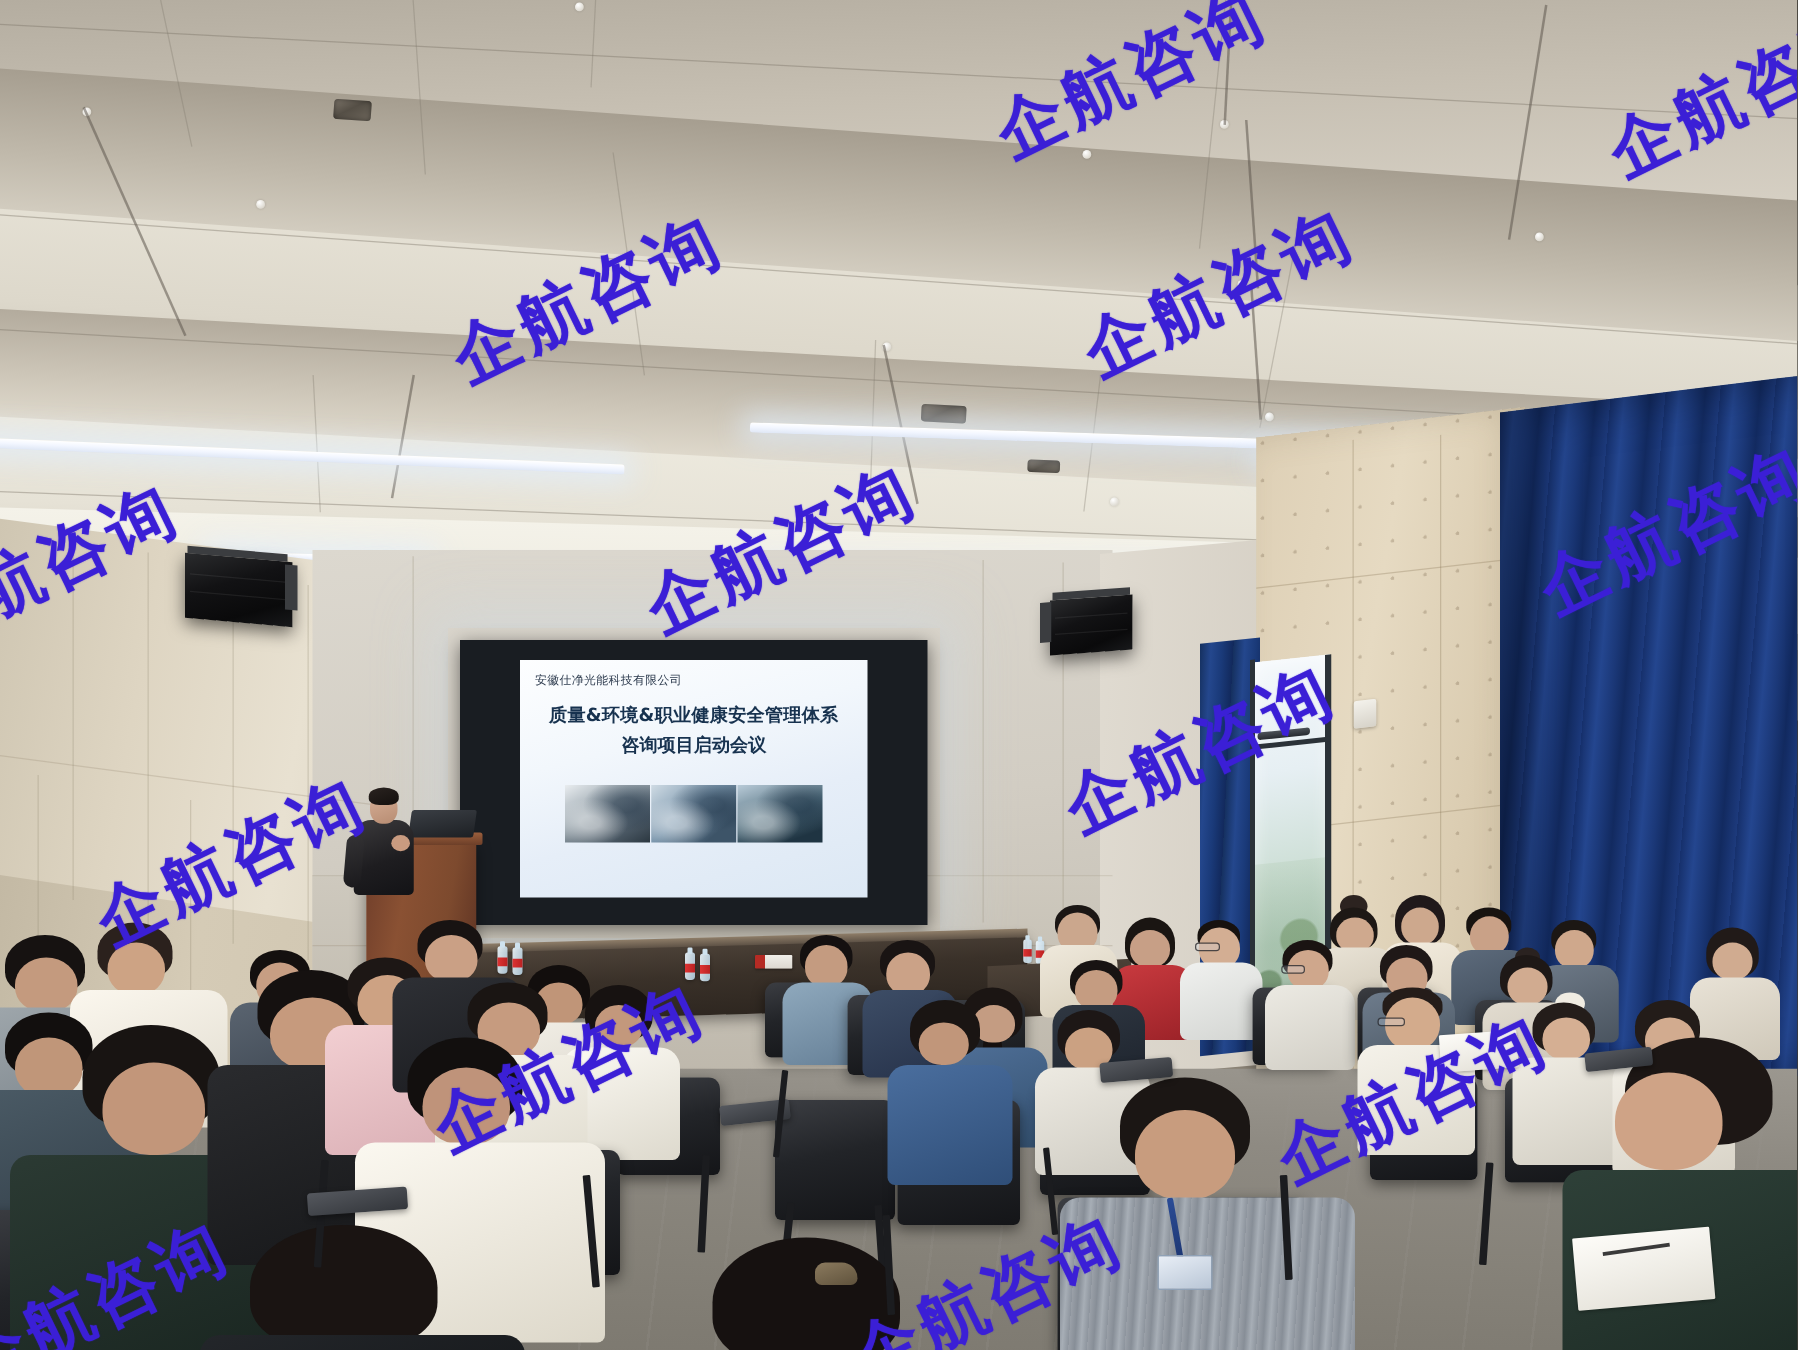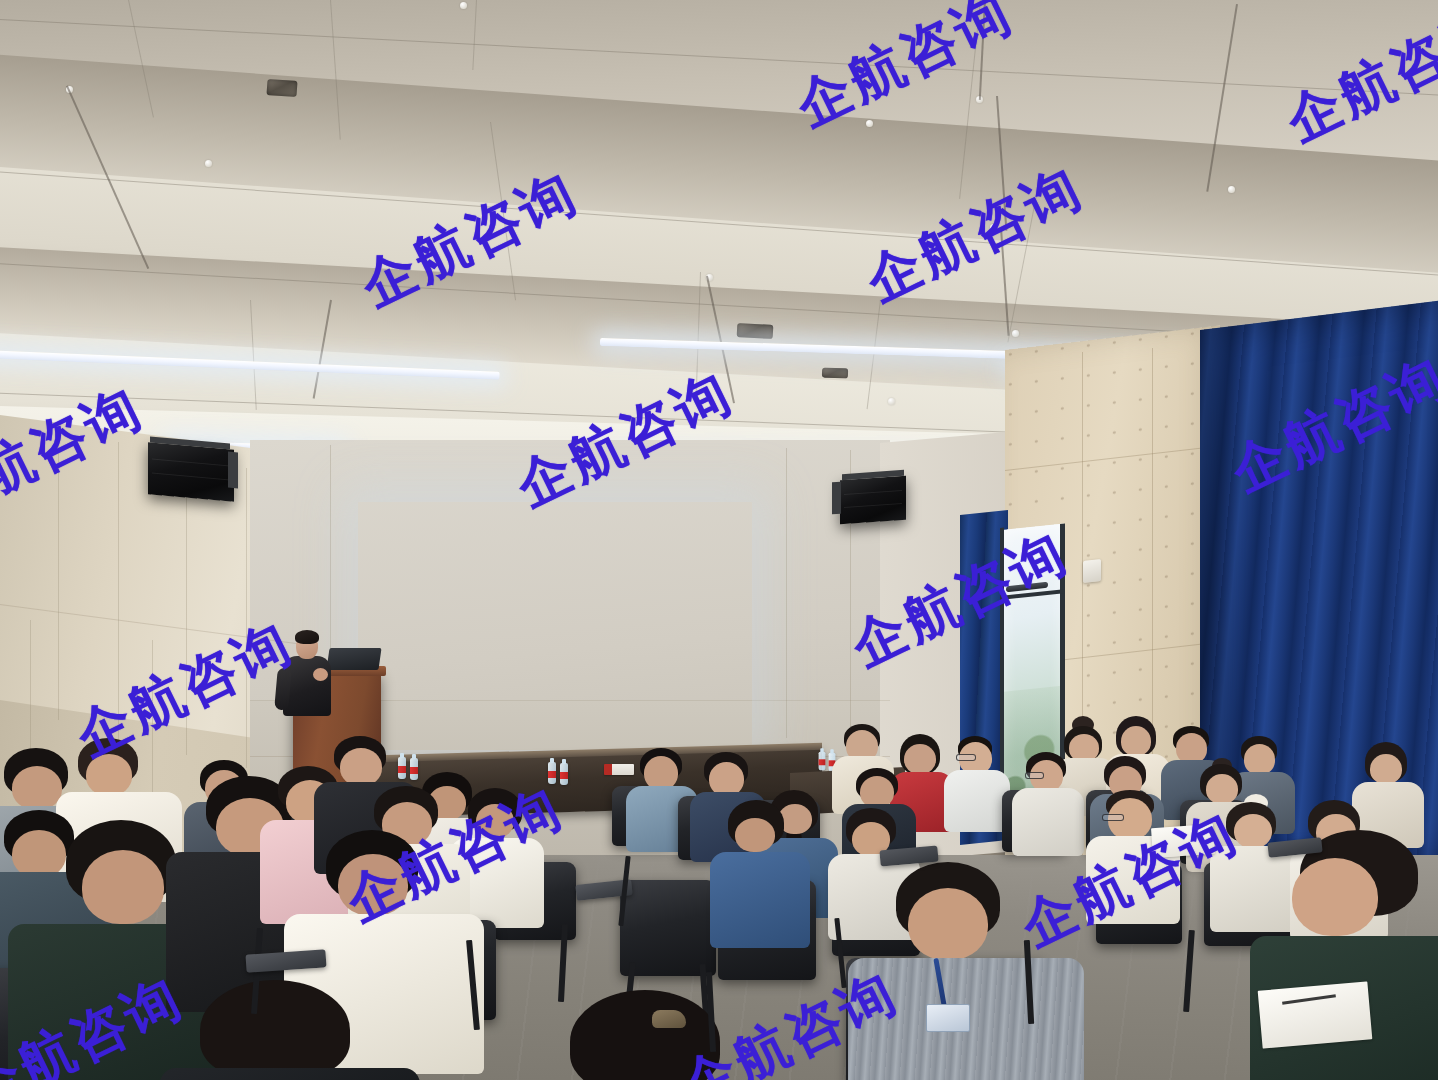--- a/index.html
+++ b/index.html
@@ -441,20 +441,33 @@
   <div class="spk-brkt" style="left:150px;top:440px;width:80px;height:6px;transform:skewY(5deg)"></div>
 
   <div class="spk" style="left:840px;top:478px;width:66px;height:44px;transform:skewY(-4deg)">
     <div class="spk-line" style="left:4px;top:14px;width:58px"></div>
     <div class="spk-line" style="left:4px;top:27px;width:58px"></div>
   </div>
   <div class="spk-brkt" style="left:832px;top:482px;width:9px;height:32px;transform:skewY(-4deg)"></div>
   <div class="spk-brkt" style="left:842px;top:472px;width:62px;height:6px;transform:skewY(-4deg)"></div>
 
   <div class="screen-glow"></div>
+  <div class="screen-frame">
+    <div class="screen-img">
+      <div class="slide-company">安徽仕净光能科技有限公司</div>
+      <div class="slide-line1">质量&amp;环境&amp;职业健康安全管理体系</div>
+      <div class="slide-line2">咨询项目启动会议</div>
+      <div class="slide-photos">
+        <div class="sp sp1"></div>
+        <div class="sp sp2"></div>
+        <div class="sp sp3"></div>
+      </div>
+      <div class="slide-footer"></div>
+    </div>
+  </div>
 
   <div class="podium"></div>
   <div class="podium-top"></div>
   <div class="podium-laptop"></div>
   <div class="pres-body"></div>
   <div class="pres-arm"></div>
   <div class="pres-head"></div>
   <div class="pres-hair"></div>
   <div class="pres-hand"></div>
 

